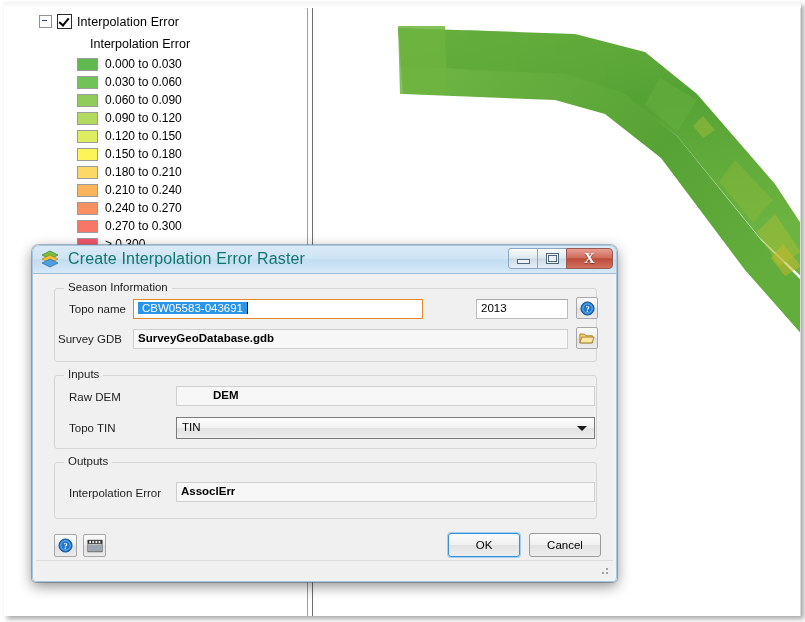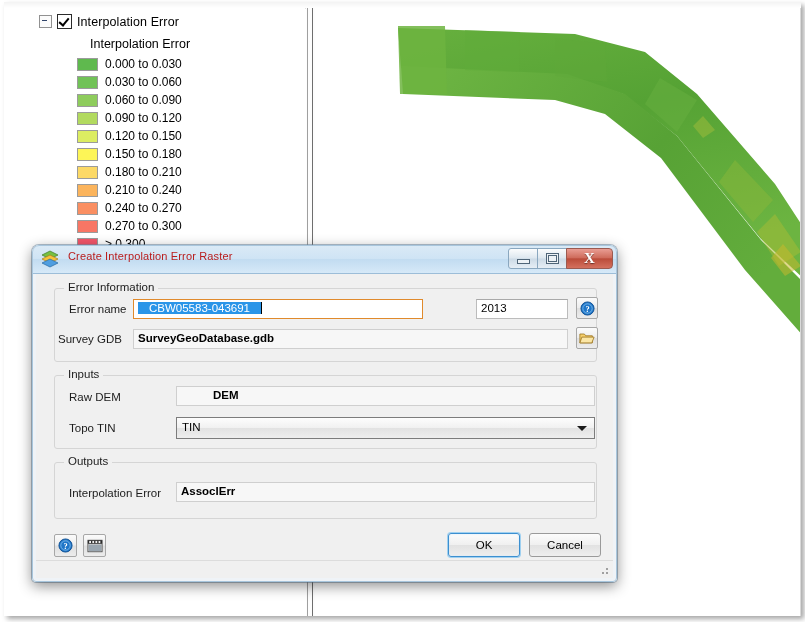--- a/index.html
+++ b/index.html
@@ -165,22 +165,22 @@
   .dlg-outer-border {
     position: absolute;
     left: 0; top: 0; right: 0; bottom: 0;
     border: 1px solid #a8c6dd;
     border-radius: 7px 7px 4px 4px;
     pointer-events: none;
   }
   .dlg-title {
     position: absolute;
     left: 36px; top: 5px;
-    font-size: 11px;
-    color: #b91c1c;
+    font-size: 16px;
+    color: #0f766e;
     letter-spacing: 0.15px;
   }
   .dlg-icon {
     position: absolute;
     left: 9px; top: 5px;
     width: 18px; height: 18px;
   }
   .wc-group {
     position: absolute;
     right: 4px; top: 3px;
@@ -273,21 +273,21 @@
     box-shadow: inset 0 0 0 1px #ffffff;
   }
   .textbox.flat {
     border: 1px solid #cfcfcf;
     background: #f7f7f7;
     font-weight: bold;
   }
   .sel-text {
     background: #2a95e8;
     color: #ffffff;
-    padding: 0 11px;
+    padding: 0 4px;
   }
   .caret {
     display: inline-block;
     width: 1px;
     height: 12px;
     background: #000000;
     vertical-align: -2px;
   }
   .combo {
     position: absolute;
@@ -475,24 +475,24 @@
         <div class="wc close">
           <span class="x-glyph">X</span>
         </div>
       </div>
 
       <div class="dlg-outer-border"></div>
 
       <div class="dlg-body">
 
         <div class="groupbox" style="left:18px; top:14px; width:541px; height:72px;">
-          <span class="gb-legend">Error Information</span>
-        </div>
-
-        <div class="field-label" style="left:33px; top:29px;">Error name</div>
+          <span class="gb-legend">Season Information</span>
+        </div>
+
+        <div class="field-label" style="left:33px; top:29px;">Topo name</div>
         <div class="textbox focused" style="left:97px; top:25px; width:290px; height:20px;">
           <span class="sel-text">CBW05583-043691</span><span class="caret"></span>
         </div>
 
         <div class="field-label" style="left:396px; top:29px;margin-top:32px;">Season</div>
         <div class="textbox" style="left:440px; top:25px; width:92px; height:20px;">2013</div>
 
         <div class="iconbtn" style="left:540px; top:23px; width:22px; height:22px;">
           <svg width="15" height="15" viewBox="0 0 16 16">
             <circle cx="8" cy="8" r="7" fill="#1f76c8" stroke="#0f4f92" stroke-width="1"></circle>

